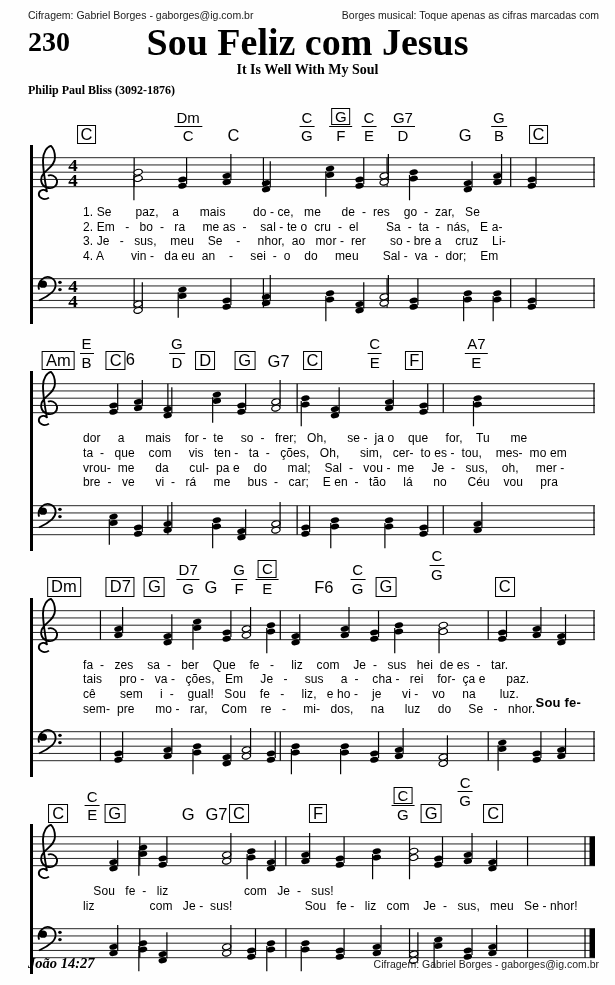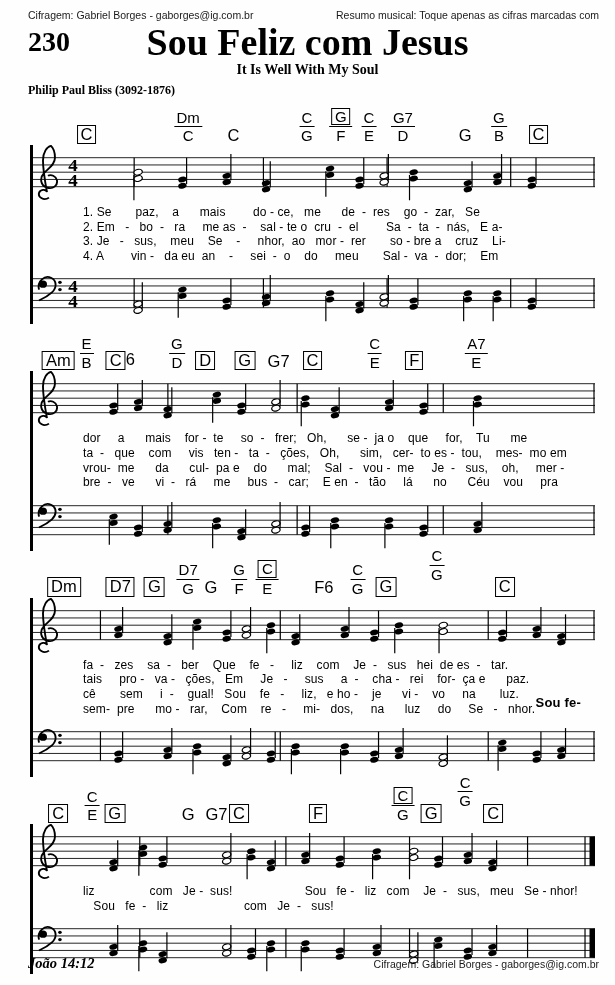--- a/index.html
+++ b/index.html
@@ -45,21 +45,21 @@
   .footer{position:absolute;left:28px;right:16px;bottom:13px;
     display:flex;justify-content:space-between;align-items:baseline;}
   .scripture{font-family:"Liberation Serif",serif;font-weight:bold;font-style:italic;font-size:14.5px;}
   .credit{font-size:10.5px;color:#1a1a1a;}
 </style>
 </head>
 <body>
 
 <div class="topline">
   <span>Cifragem: Gabriel Borges - gaborges@ig.com.br</span>
-  <span>Resumo musical: Toque apenas as cifras marcadas com</span>
+  <span>Borges musical: Toque apenas as cifras marcadas com</span>
 </div>
 
 <div class="titlerow">
   <span class="hymn-number">230</span>
   <span class="title">Sou Feliz com Jesus</span>
 </div>
 <div class="subtitle">It Is Well With My Soul</div>
 
 <div class="authors">
   <span>Philip Paul Bliss (3092-1876)</span>
@@ -740,21 +740,21 @@
             <ellipse cx="406.03" cy="45" rx="4.3" ry="3.1" transform="rotate(-18 406.03 45)"></ellipse>
             <line class="stem" x1="410.22999999999996" y1="43" x2="410.22999999999996" y2="14"></line>
             <ellipse cx="435.61" cy="34" rx="4.3" ry="3.1" transform="rotate(-18 435.61 34)"></ellipse>
             <ellipse cx="435.61" cy="41" rx="4.3" ry="3.1" transform="rotate(-18 435.61 41)"></ellipse>
             <line class="stem" x1="439.81" y1="39" x2="439.81" y2="10"></line>
             <ellipse cx="460.26" cy="42" rx="4.3" ry="3.1" transform="rotate(-18 460.26 42)"></ellipse>
             <ellipse cx="460.26" cy="49" rx="4.3" ry="3.1" transform="rotate(-18 460.26 49)"></ellipse>
             <line class="stem" x1="464.46" y1="47" x2="464.46" y2="18"></line>
           </g>
         </svg>
-        <div class="lyrics"><div class="lyric-line">liz                com   Je -  sus!                     Sou   fe -   liz   com    Je  -   sus,   meu   Se - nhor!</div><div class="lyric-line">   Sou   fe  -   liz                      com   Je  -   sus!</div></div>
+        <div class="lyrics"><div class="lyric-line">   Sou   fe  -   liz                      com   Je  -   sus!</div><div class="lyric-line">liz                com   Je -  sus!                     Sou   fe -   liz   com    Je  -   sus,   meu   Se - nhor!</div></div>
         <svg viewBox="0 0 563 64" preserveAspectRatio="none" class="staff">
           <g>
             <line class="sl" x1="0" y1="14" x2="563" y2="14"></line>
             <line class="sl" x1="0" y1="22" x2="563" y2="22"></line>
             <line class="sl" x1="0" y1="30" x2="563" y2="30"></line>
             <line class="sl" x1="0" y1="38" x2="563" y2="38"></line>
             <line class="sl" x1="0" y1="46" x2="563" y2="46"></line>
           </g>
           <g>
             <line class="bl" x1="106.97" y1="14" x2="106.97" y2="46"></line>
@@ -811,15 +811,15 @@
             <ellipse cx="460.26" cy="34" rx="4.3" ry="3.1" transform="rotate(-18 460.26 34)"></ellipse>
             <ellipse cx="460.26" cy="41" rx="4.3" ry="3.1" transform="rotate(-18 460.26 41)"></ellipse>
             <line class="stem" x1="464.46" y1="39" x2="464.46" y2="10"></line>
           </g>
         </svg>
       </div>
     </div>
   </div>
 
 <div class="footer">
-  <span class="scripture">João 14:12</span>
+  <span class="scripture">João 14:27</span>
   <span class="credit">Cifragem: Gabriel Borges - gaborges@ig.com.br</span>
 </div>
 
 </body></html>

